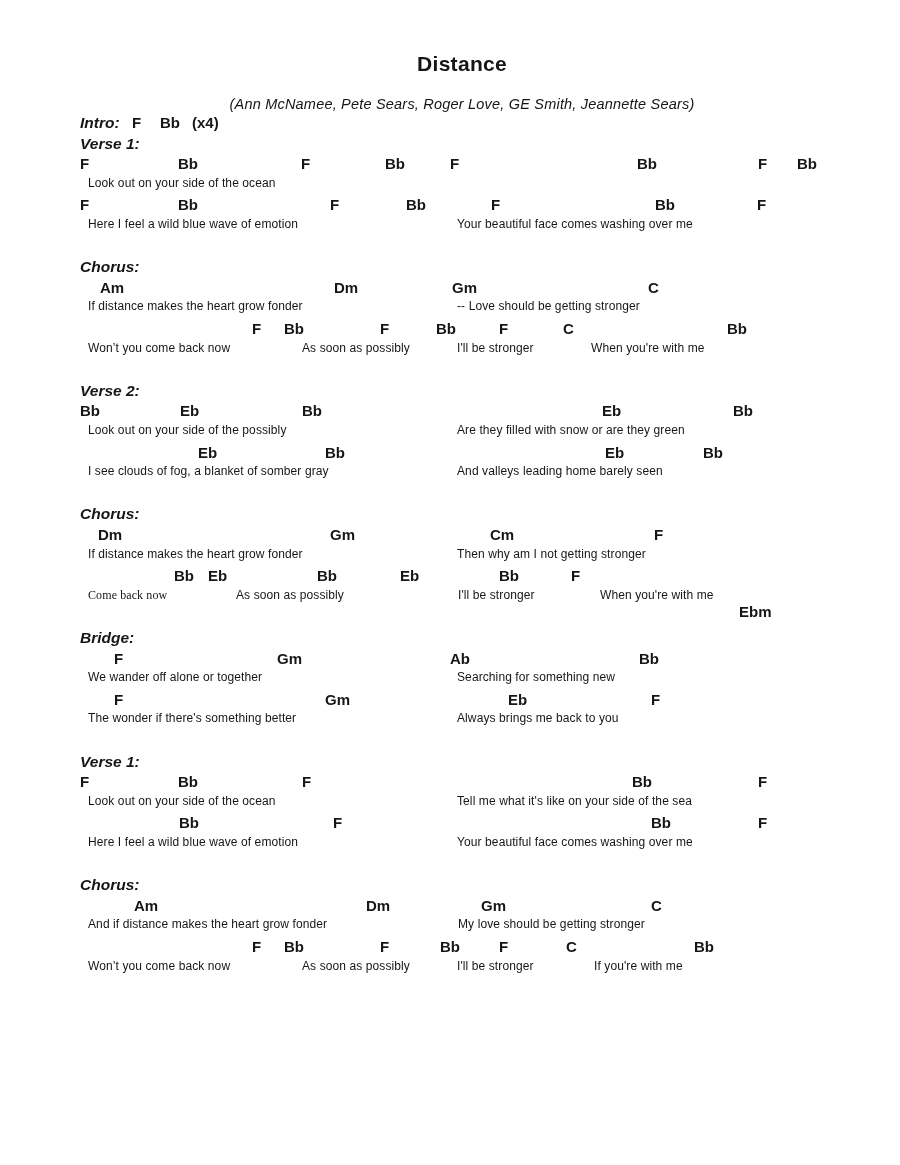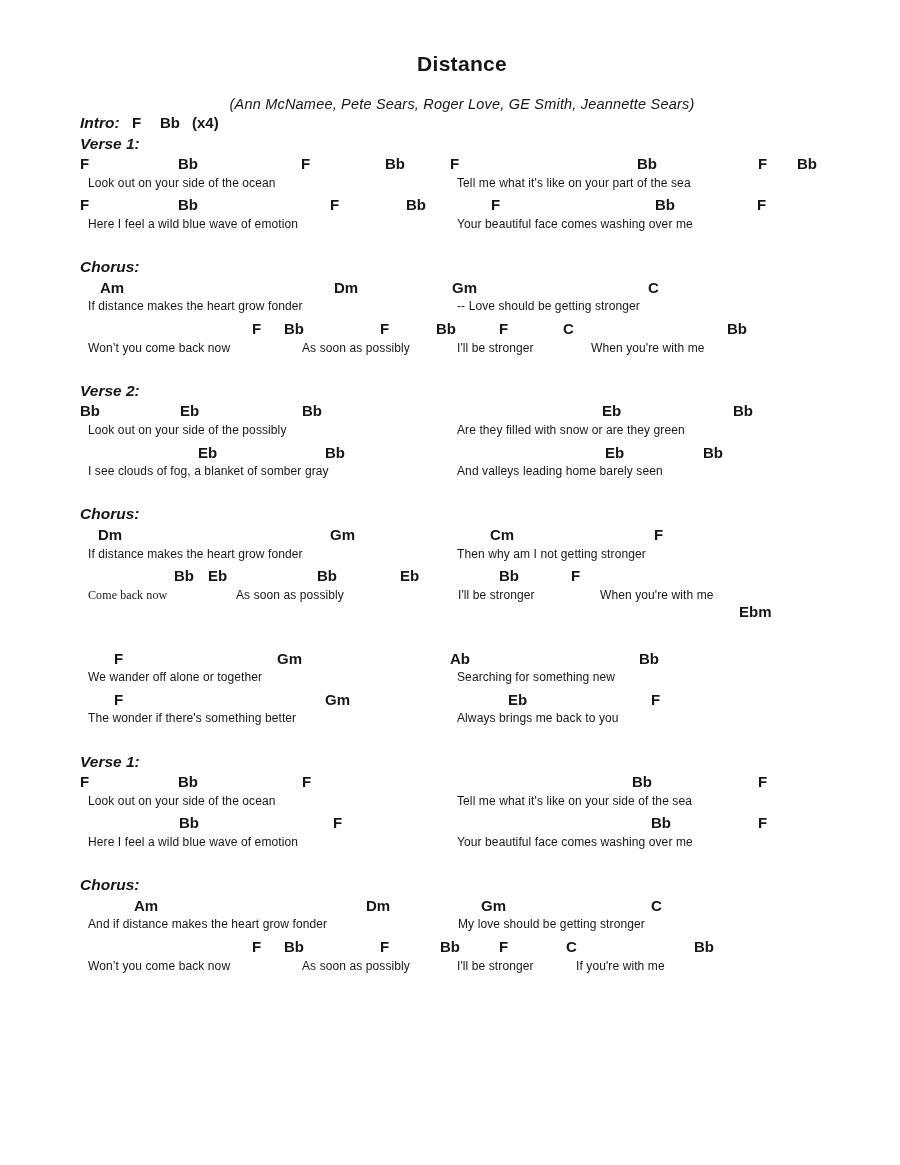--- a/index.html
+++ b/index.html
@@ -87,21 +87,20 @@
         <span class="seg chord" style="left: 178px;">Bb</span>
         <span class="seg chord" style="left: 301px;">F</span>
         <span class="seg chord" style="left: 385px;">Bb</span>
         <span class="seg chord" style="left: 450px;">F</span>
         <span class="seg chord" style="left: 637px;">Bb</span>
         <span class="seg chord" style="left: 758px;">F</span>
         <span class="seg chord" style="left: 797px;">Bb</span>
       </div>
       <div class="line" style="top: 61.8px;">
         <span class="seg lyric" style="left: 80px;">Look out on your side of the ocean</span>
-        <span class="seg lyric" style="left: 449px;">Tell me what it's like on your part of the sea</span>
       </div>
       <div class="line" style="top: 82.4px;">
         <span class="seg chord" style="left: 80px;">F</span>
         <span class="seg chord" style="left: 178px;">Bb</span>
         <span class="seg chord" style="left: 330px;">F</span>
         <span class="seg chord" style="left: 406px;">Bb</span>
         <span class="seg chord" style="left: 491px;">F</span>
         <span class="seg chord" style="left: 655px;">Bb</span>
         <span class="seg chord" style="left: 757px;">F</span>
       </div>
@@ -186,20 +185,23 @@
         <span class="seg chord" style="left: 571px;">F</span>
         <span class="seg chord" style="left: 739px; margin-top: 36px;">Ebm</span>
       </div>
       <div class="line" style="top: 473.8px;">
         <span class="seg lyric" style="left: 80px; font-family: Liberation Serif, serif;">Come back now</span>
         <span class="seg lyric" style="left: 228px;">As soon as possibly</span>
         <span class="seg lyric" style="left: 450px;">I'll be stronger</span>
         <span class="seg lyric" style="left: 592px;">When you're with me</span>
       </div>
       <div class="line" style="top: 494.4px;"></div>
+      <div class="line" style="top: 515px;">
+        <span class="seg label" style="left: 80px;">Bridge:</span>
+      </div>
       <div class="line" style="top: 535.6px;">
         <span class="seg chord" style="left: 114px;">F</span>
         <span class="seg chord" style="left: 277px;">Gm</span>
         <span class="seg chord" style="left: 450px;">Ab</span>
         <span class="seg chord" style="left: 639px;">Bb</span>
       </div>
       <div class="line" style="top: 556.2px;">
         <span class="seg lyric" style="left: 80px;">We wander off alone or together</span>
         <span class="seg lyric" style="left: 449px;">Searching for something new</span>
       </div>
@@ -258,16 +260,16 @@
         <span class="seg chord" style="left: 380px;">F</span>
         <span class="seg chord" style="left: 440px;">Bb</span>
         <span class="seg chord" style="left: 499px;">F</span>
         <span class="seg chord" style="left: 566px;">C</span>
         <span class="seg chord" style="left: 694px;">Bb</span>
       </div>
       <div class="line" style="top: 844.6px;">
         <span class="seg lyric" style="left: 80px;">Won’t you come back now</span>
         <span class="seg lyric" style="left: 294px;">As soon as possibly</span>
         <span class="seg lyric" style="left: 449px;">I'll be stronger</span>
-        <span class="seg lyric" style="left: 568px;">If you're with me</span>
+        <span class="seg lyric" style="left: 586px;">If you're with me</span>
       </div>
     </div>
 </div>
 
 </body></html>

